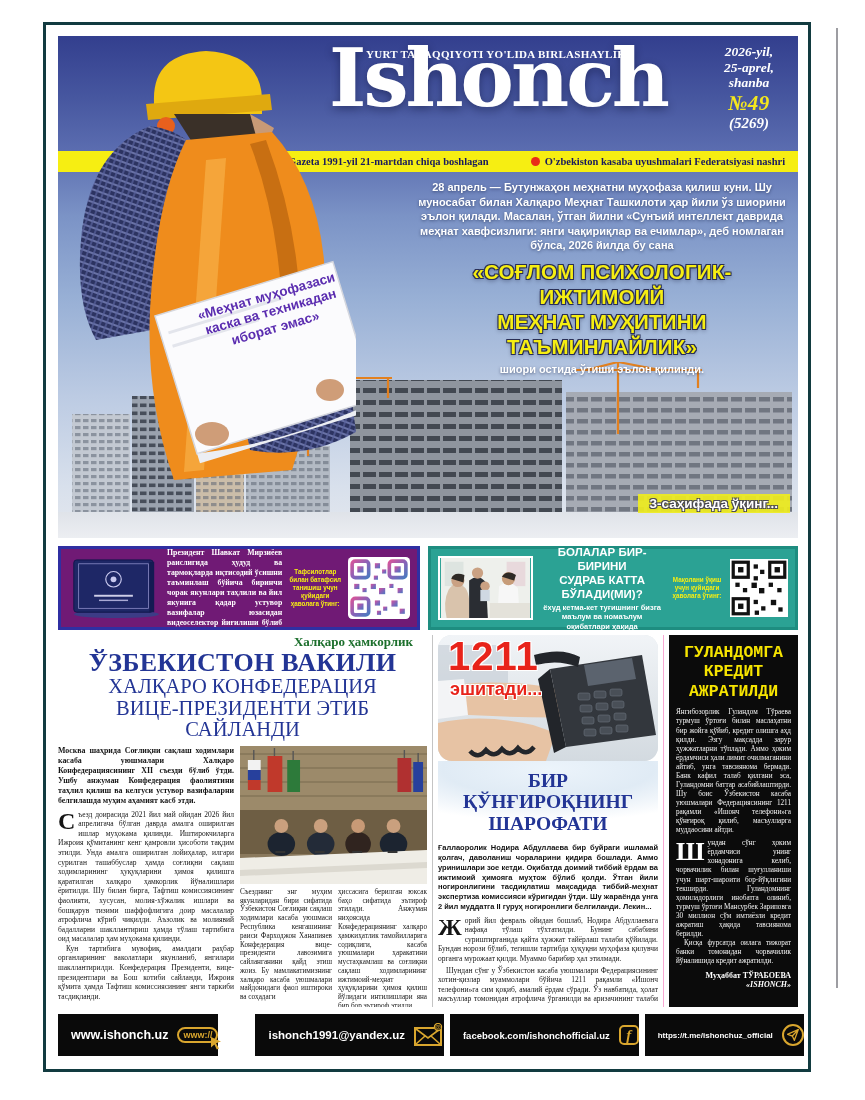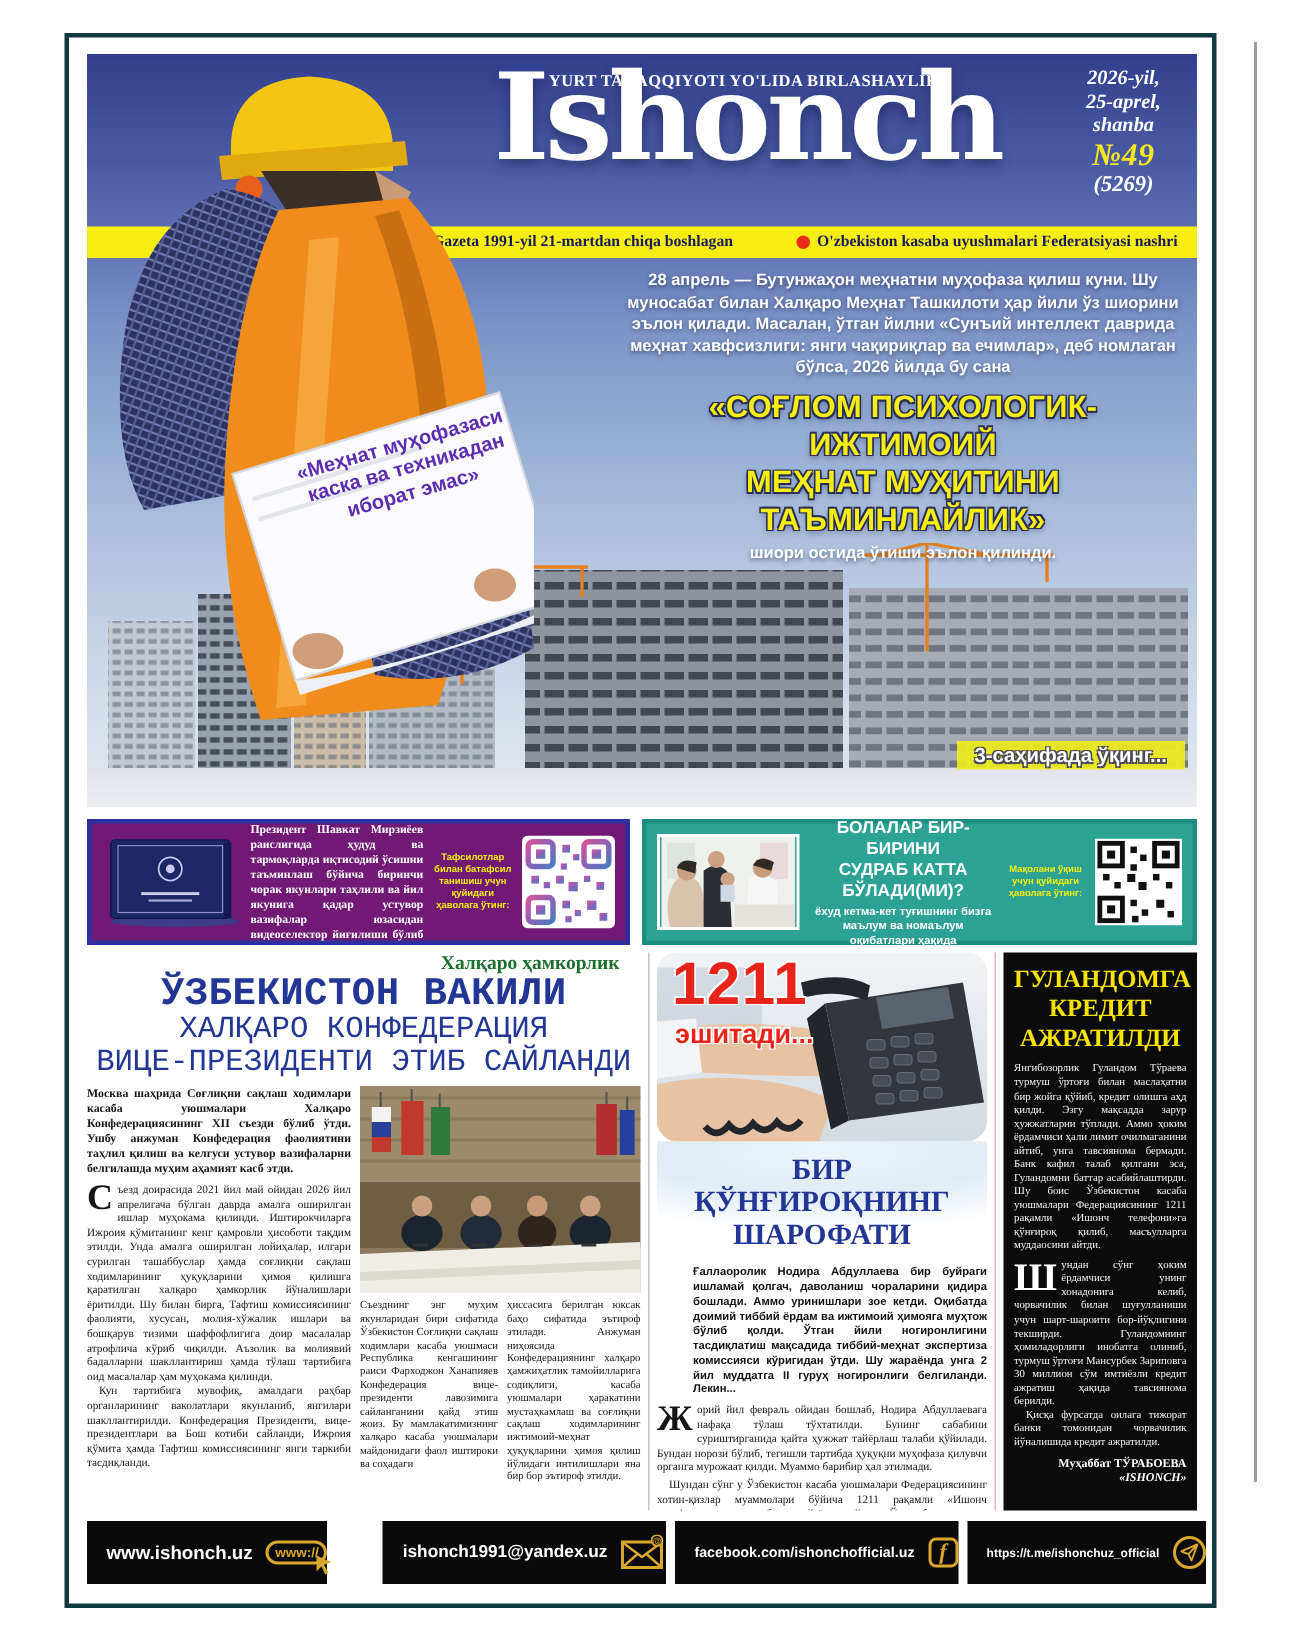--- a/index.html
+++ b/index.html
@@ -54,21 +54,21 @@
   .b-right-sub { font-weight:bold; font-size:7.5px; line-height:1.25; margin-top:2px; }
   .photo-frame { border:2px solid #fff; flex:none; }
 
   
   .articles { display:flex; margin-top:5px; height:372px; }
   .a-left { width:375px; flex:none; padding-right:5px; border-right:1px solid #c4c4c4; overflow:hidden; }
   .a-mid  { width:231px; flex:none; padding:0 5px; border-right:1px solid #f9a8d4; overflow:hidden; }
   .a-right{ flex:1; margin-left:5px; background:#0b0b0b; padding:6px 7px; color:#f2f2f2; overflow:hidden; }
 
   .kicker { text-align:right; padding-right:14px; color:#1c6f2c; font-family:"Liberation Serif",serif; font-weight:bold; font-size:13px; height:14px; line-height:14px; }
-  .hl { text-align:center; color:#233595; font-family:Liberation Mono, monospace; line-height:1.05; }
+  .hl { text-align:center; color:#233595; font-family:Liberation Serif, serif; line-height:1.05; }
   .hl .l1 { font-size:26px; font-weight:800; display:block; letter-spacing:.3px; }
   .hl .l2,.hl .l3 { font-size:20.5px; font-weight:500; display:block; }
   .serif-body { font-family:"Liberation Serif",serif; font-size:7.5px; line-height:1.28; text-align:justify; color:#151515; }
   .l-body { display:flex; gap:6px; margin-top:5px; height:278px; }
   .l-col1 { width:176px; flex:none; }
   .l-lead { font-weight:bold; font-size:7.9px; line-height:1.26; margin-bottom:4px; }
   .l-right { flex:1; display:flex; flex-direction:column; }
   .conf { width:100%; height:138px; flex:none; }
   .l-cols2 { display:flex; gap:6px; margin-top:4px; font-size:7.2px; line-height:1.22; flex:1; }
   .l-c2 { width:92px; flex:none; }
@@ -77,24 +77,24 @@
   .para-indent { text-indent:8px; }
 
   .phone-box { position:relative; height:126px; border-radius:14px; overflow:hidden; background:#dfe5ea; }
   .ov1 { position:absolute; left:10px; top:0px; font-weight:900; font-size:40px; letter-spacing:1px; color:#e8231a; line-height:1.05;
          text-shadow:-1px -1px 0 #fff,1px -1px 0 #fff,-1px 1px 0 #fff,1px 1px 0 #fff; }
   .ov2 { position:absolute; left:12px; top:44px; font-weight:900; font-size:18px; color:#e8231a;
          text-shadow:-1px -1px 0 #fff,1px -1px 0 #fff,-1px 1px 0 #fff,1px 1px 0 #fff; }
   .m-hlwrap { padding:9px 0 5px; text-align:center;
               background:radial-gradient(120% 90% at 50% 10%,#ecf4fb 0,#e0ebf5 40%,rgba(255,255,255,0) 75%); }
   .m-hl { font-family:"Liberation Serif",serif; color:#233595; font-weight:800; font-size:19.5px; line-height:1.1; display:block; }
-  .m-lead { font-weight:bold; font-size:7.5px; line-height:1.3; text-align:justify; margin-top:4px; color:#111;margin-left:24px; }
+  .m-lead { font-weight:bold; font-size:7.5px; line-height:1.3; text-align:justify; margin-top:4px; color:#111; }
   .m-body { margin-top:4px; }
 
-  .r-hl { text-align:center; color:#f6e400; font-family:Liberation Serif, serif; font-weight:800; font-size:16.5px; line-height:1.18; margin:2px 0 7px; }
+  .r-hl { text-align:center; color:#f6e400; font-family:Liberation Mono, monospace; font-weight:800; font-size:16.5px; line-height:1.18; margin:2px 0 7px; }
   .r-body { font-family:"Liberation Serif",serif; font-size:7.2px; line-height:1.26; text-align:justify; color:#f5f5f5; }
   .r-body .dc { font-size:26px; color:#fff; }
   .r-author { text-align:right; font-family:"Liberation Serif",serif; font-weight:bold; font-size:8px; margin-top:5px; color:#fff; }
   .r-author .src { font-style:italic; display:block; }
 
   
   .footer { display:flex; gap:6px; margin-top:7px; height:42px; }
   .fbox { background:#0a0a0a; color:#fff; display:flex; align-items:center; justify-content:center; gap:9px; font-weight:bold;padding-left:13px; }
   .f1 { flex:192 0 0; font-size:12.5px; } .f2 { flex:204 0 0; font-size:11.5px;margin-left:31px; }
   .f3 { flex:198 0 0; font-size:9.5px; }  .f4 { flex:134 0 0; font-size:8px; }

